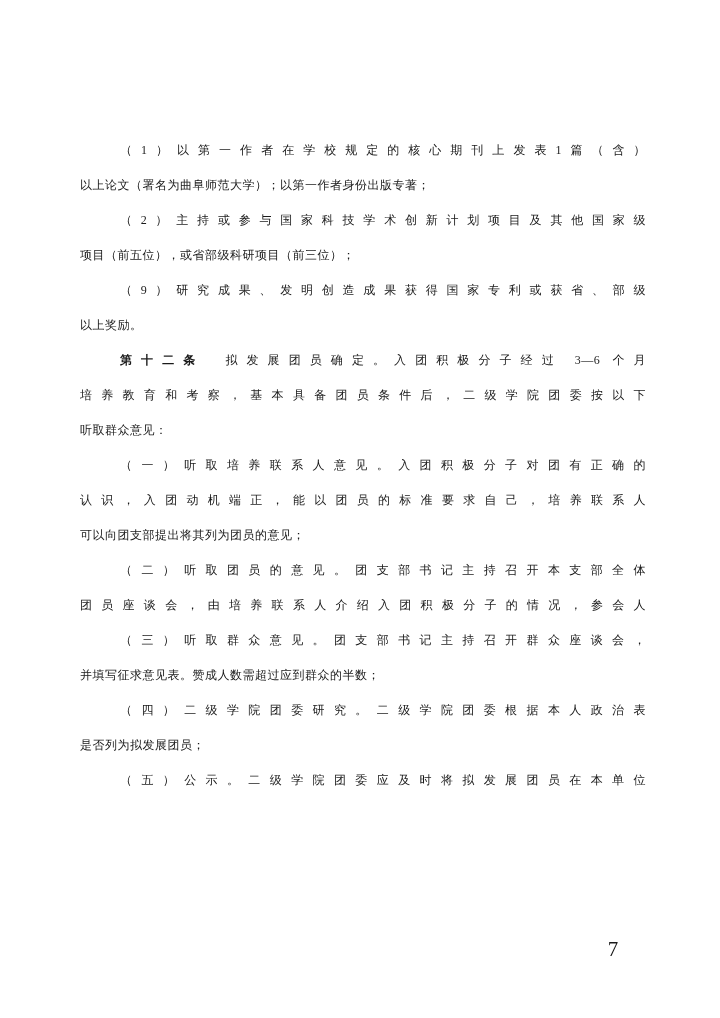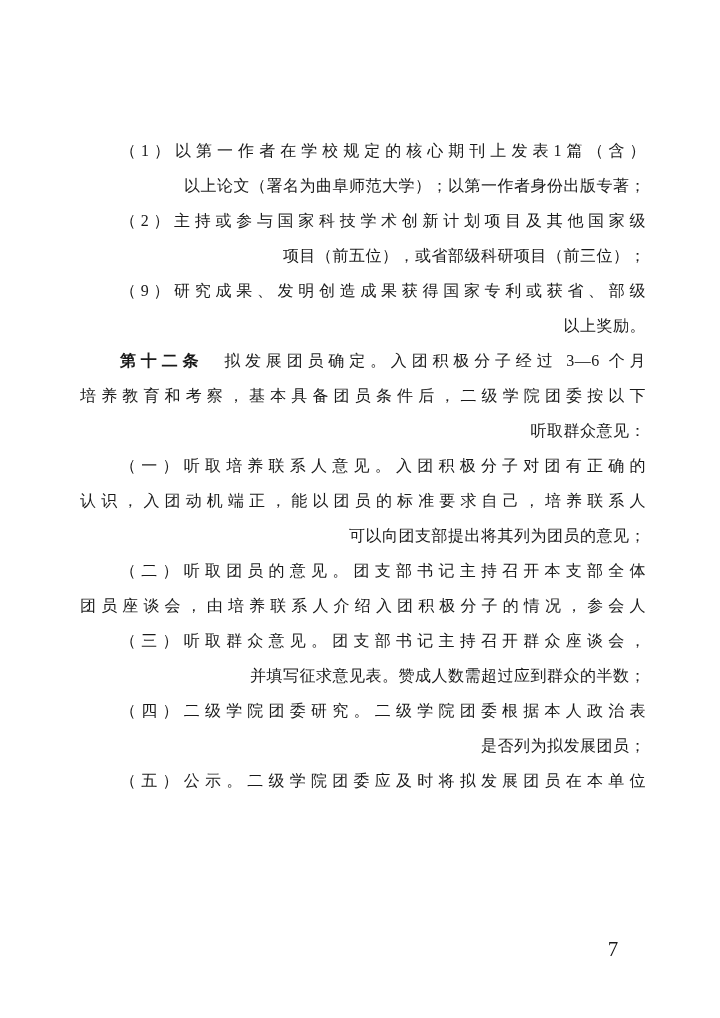--- a/index.html
+++ b/index.html
@@ -14,28 +14,28 @@
     background: #ffffff;
     overflow: hidden;
     font-family: "Liberation Serif", "DejaVu Serif", serif;
     color: #1a1a1a;
   }
   .text-block {
     position: absolute;
     left: 80px;
     top: 133px;
     width: 566px;
-    font-size: 16px;
+    font-size: 12px;
     line-height: 35px;
     letter-spacing: 0.5px;
   }
   .line {
     height: 35px;
     white-space: nowrap;
-    text-align: right;
+    text-align: left;
   }
   
   .line.full {
     white-space: normal;
     text-align: justify;
     text-align-last: justify;
     text-justify: inter-character;
   }
   
   .line.indent {

